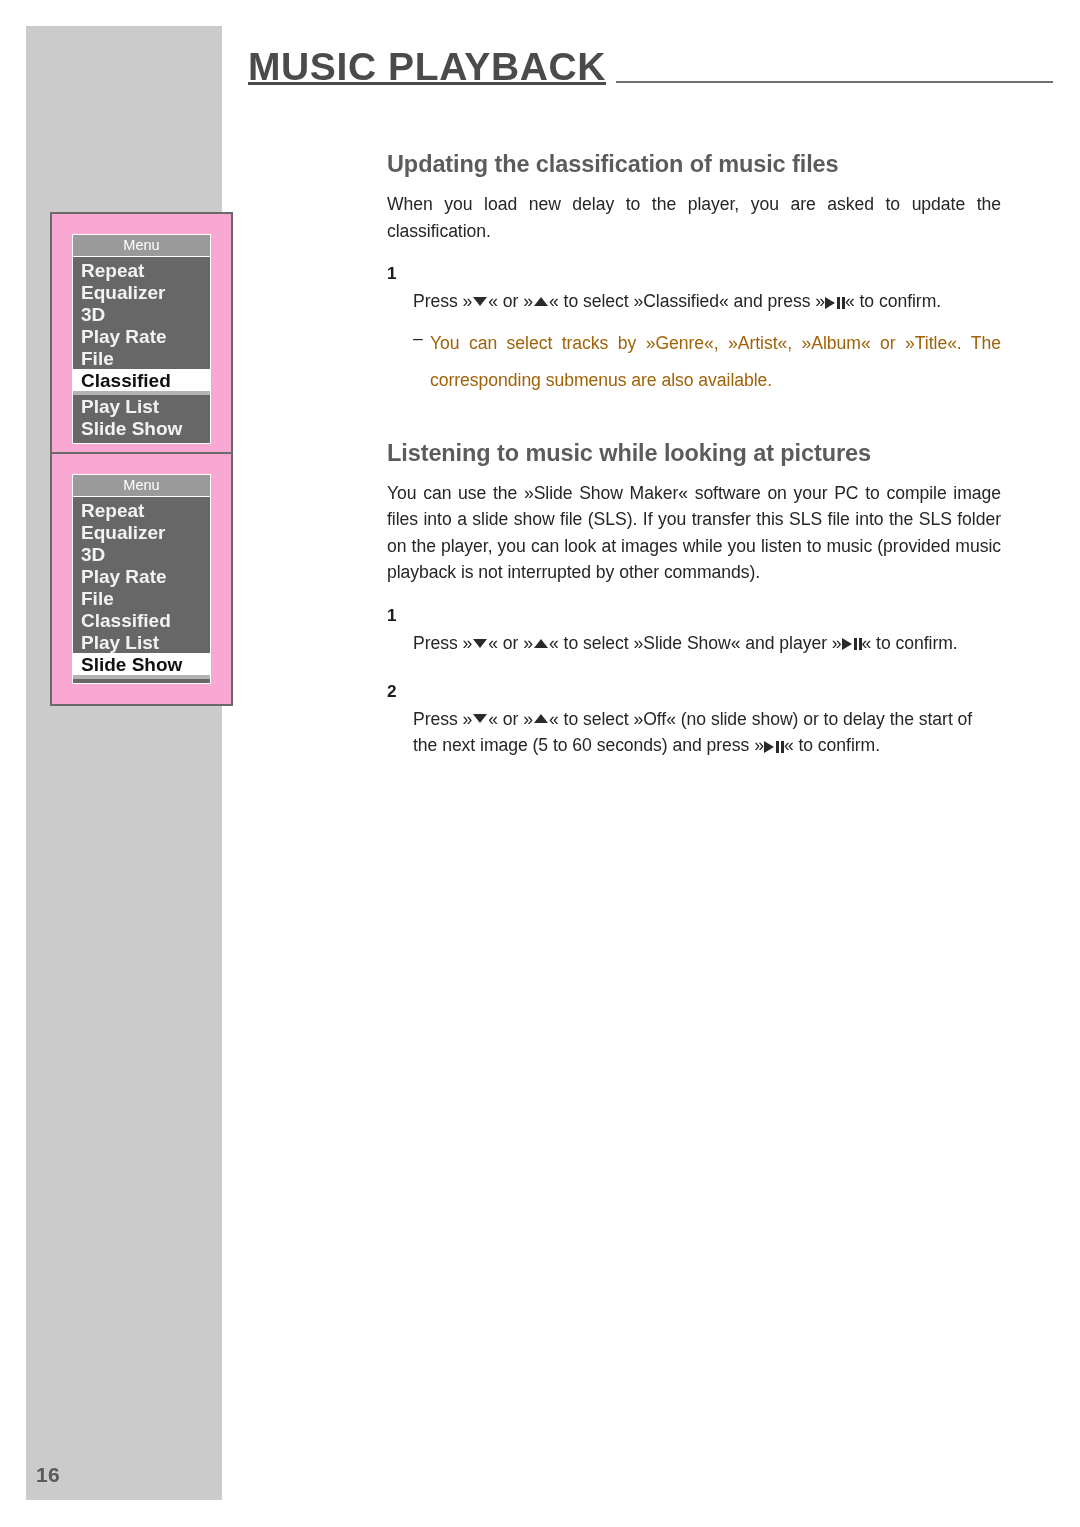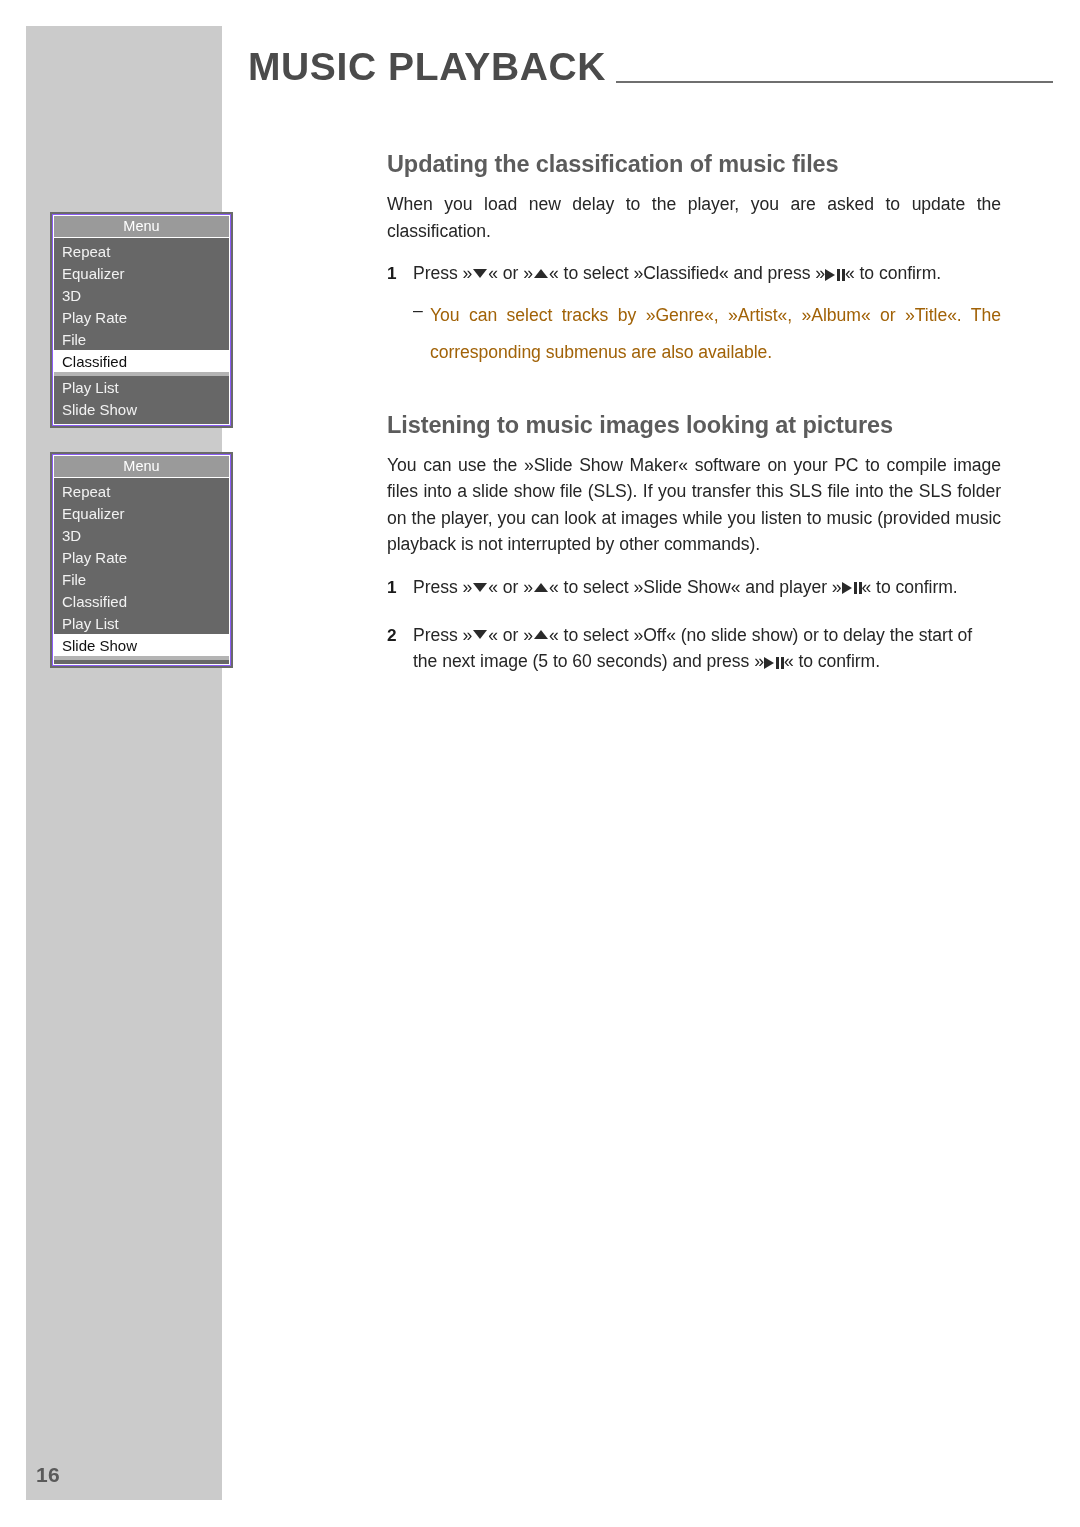--- a/index.html
+++ b/index.html
@@ -40,20 +40,21 @@
   #chapter-title {
     position: absolute;
     left: 248px;
     top: 45px;
     font-size: 39px;
     font-weight: bold;
     color: #4b4b4b;
     letter-spacing: 0.6px;
     font-stretch: condensed;
     white-space: nowrap;
+    text-decoration: underline;
   }
   #chapter-rule {
     position: absolute;
     left: 616px;
     top: 81px;
     width: 437px;
     height: 2px;
     background: #6f6f6f;
   }
 
@@ -95,20 +96,21 @@
     font-weight: bold;
     color: #1b1b1b;
     line-height: 26.5px;
   }
   .step .step-body {
     flex: 1 1 auto;
     font-size: 17.6px;
     line-height: 26.5px;
     color: #262626;
     letter-spacing: -0.05px;
+    margin-top: 28px;
   }
   .substep {
     display: flex;
     margin-top: 1px;
   }
   .substep .dash {
     flex: 0 0 17px;
     font-size: 17.6px;
     line-height: 26.5px;
     color: #262626;
@@ -165,23 +167,23 @@
     height: 12px;
     background: #2a2a2a;
     vertical-align: middle;
     margin-left: 2px;
   }
 
   
   .device-menu {
     position: absolute;
     width: 183px;
-    background: #8b5cf6;
+    background: #f9a8d4;
     border: 2px solid #6a6a6a;
-    padding: 1px;
+    padding: 20px;
     box-sizing: border-box;
   }
   #device-menu-1 { left: 50px; top: 212px; }
   #device-menu-2 { left: 50px; top: 452px; }
 
   .device-menu .menu-inner {
     background: #676767;
     border: 1px solid #ffffff;
   }
   .device-menu .menu-title {
@@ -190,25 +192,26 @@
     font-size: 14.5px;
     text-align: center;
     padding: 2px 0 3px 0;
     border-bottom: 1px solid #ffffff;
     font-family: "Liberation Sans", sans-serif;
   }
   .device-menu .menu-list {
     padding: 2px 0 4px 0;
   }
   .device-menu .menu-item {
-    font-size: 15px;
+    font-size: 19px;
     color: #f2f2f2;
     padding: 1.5px 0 1.5px 8px;
     line-height: 19px;
     white-space: nowrap;
+    font-weight: bold;
   }
   .device-menu .menu-item.selected {
     background: #ffffff;
     color: #101010;
     border-bottom: 4px solid #b4b4b4;
     padding-left: 8px;
   }
 </style>
 </head>
 <body>
@@ -263,21 +266,21 @@
   </div>
 
   <div class="step gap-after">
     <div class="num"></div>
     <div class="substep">
       <div class="dash">–</div>
       <div class="sub-body">You can select tracks by »Genre«, »Artist«, »Album« or »Title«. The corresponding submenus are also available.</div>
     </div>
   </div>
 
-  <h2 class="section-heading second">Listening to music images looking at pictures</h2>
+  <h2 class="section-heading second">Listening to music while looking at pictures</h2>
   <p class="body-text">You can use the »Slide Show Maker« software on your PC to compile image files into a slide show file (SLS). If you transfer this SLS file into the SLS folder on the player, you can look at images while you listen to music (provided music playback is not interrupted by other commands).</p>
 
   <div class="step gap-after">
     <div class="num">1</div>
     <div class="step-body"><span>Press »</span><span class="glyph-tri down"></span><span>« or »</span><span class="glyph-tri up"></span><span>« to select »Slide Show« and player »</span><span class="glyph-playpause"><span class="pp-play"></span><span class="pp-bar"></span><span class="pp-bar"></span></span><span>« to confirm.</span></div>
   </div>
 
   <div class="step">
     <div class="num">2</div>
     <div class="step-body"><span>Press »</span><span class="glyph-tri down"></span><span>« or »</span><span class="glyph-tri up"></span><span>« to select »Off« (no slide show) or to delay the start of the next image (5 to 60 seconds) and press »</span><span class="glyph-playpause"><span class="pp-play"></span><span class="pp-bar"></span><span class="pp-bar"></span></span><span>« to confirm.</span></div>

